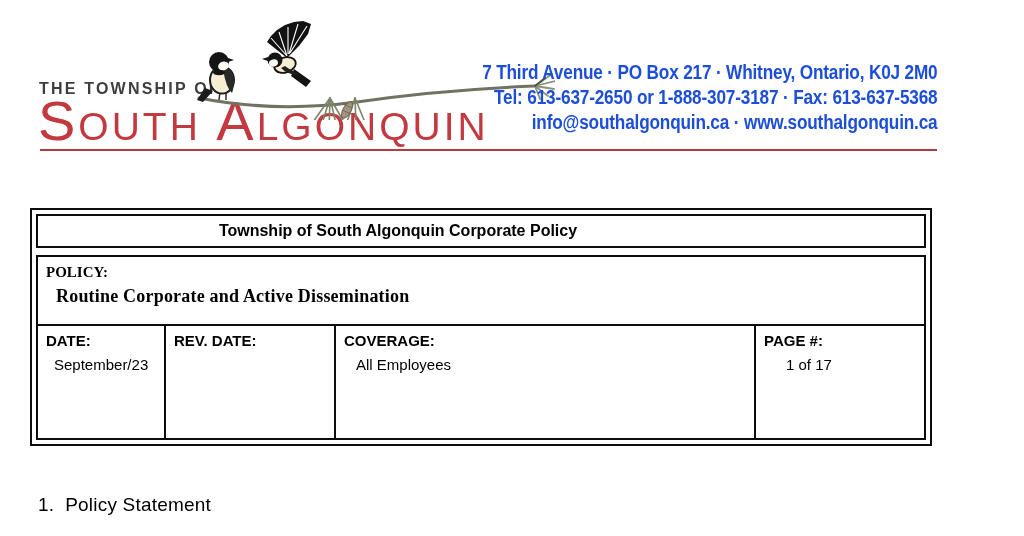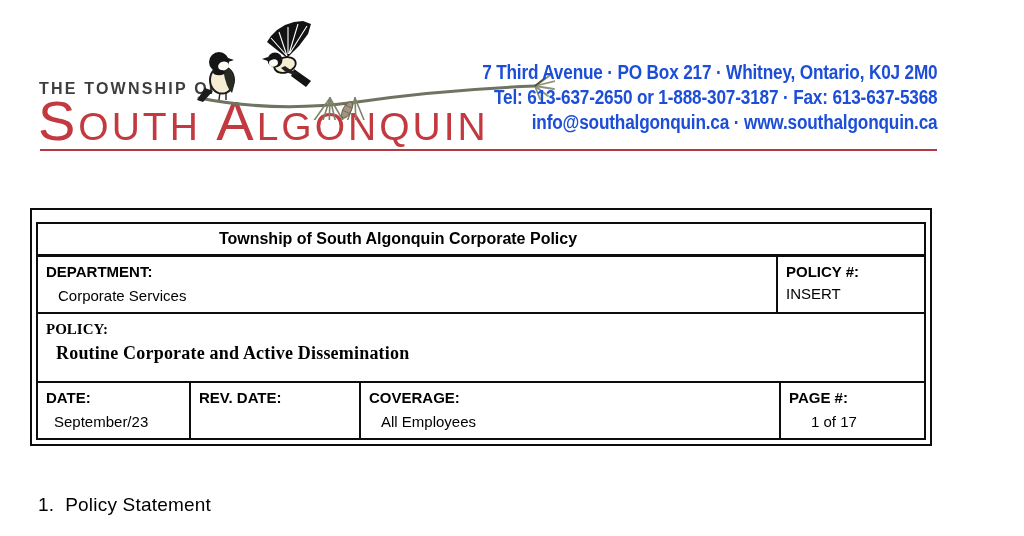--- a/index.html
+++ b/index.html
@@ -24,21 +24,21 @@
     color:#1d4ed8;font-size:20px;font-weight:600;letter-spacing:-0.2px;line-height:25px;
   }
   .contact .cline{display:block;transform:scaleX(0.86);transform-origin:100% 50%;white-space:nowrap;}
   .contact .web{font-weight:800;}
   
   .frame{
     position:absolute;left:30px;top:208px;width:902px;height:238px;
     border:2px solid #0d0d0d;box-sizing:border-box;
   }
   .title-box{
-    position:absolute;left:4px;right:4px;top:12px;height:34px;
+    position:absolute;left:4px;right:4px;top:4px;height:34px;
     border:2px solid #0d0d0d;box-sizing:border-box;
     text-align:center;font-size:16px;font-weight:bold;line-height:30px;
     padding-right:166px;
   }
   .main-box{
     position:absolute;left:4px;right:4px;top:45px;bottom:4px;
     border:2px solid #0d0d0d;box-sizing:border-box;
     display:flex;flex-direction:column;
   }
   .trow{display:flex;box-sizing:border-box;}
@@ -47,21 +47,21 @@
   .trow.r3{flex:1;}
   .tcell{box-sizing:border-box;padding:6px 6px 0 8px;overflow:hidden;}
   .tcell.brd{border-right:2px solid #0d0d0d;}
   .lbl{font-size:15px;font-weight:bold;line-height:18px;}
   .val{font-size:15px;line-height:18px;margin-top:6px;padding-left:12px;}
   .val.tight{padding-left:8px;}
   .val.page{padding-left:22px;}
   .policy-title{font-size:18px;font-weight:bold;line-height:22px;margin-top:4px;padding-left:10px;letter-spacing:0.2px;}
   .w-dept{width:740px;}
   .w-pnum{flex:1;}
-  .w-date{width:153px;}
+  .w-date{width:128px;}
   .w-rev{width:170px;}
   .w-cov{width:420px;}
   .w-page{flex:1;}
   
   .section-heading{
     position:absolute;left:38px;top:494px;
     font-size:19px;font-weight:normal;letter-spacing:0.2px;white-space:pre;
   }
 </style>
 </head>
@@ -130,30 +130,20 @@
     <span class="cline">Tel: 613-637-2650 or 1-888-307-3187 · Fax: 613-637-5368</span>
     <span class="cline"><span>info@southalgonquin.ca</span><span> · </span><span class="web">www.southalgonquin.ca</span></span>
   </div>
 
   <div class="red-rule"></div>
 
   <div class="frame">
     <div class="title-box">Township of South Algonquin Corporate Policy</div>
     <div class="main-box">
 
-      <div class="trow r1">
-        <div class="tcell brd w-dept">
-          <div class="lbl">DEPARTMENT:</div>
-          <div class="val">Corporate Services</div>
-        </div>
-        <div class="tcell w-pnum">
-          <div class="lbl">POLICY #:</div>
-          <div class="val" style="padding-left:0;margin-top:4px;">INSERT</div>
-        </div>
-      </div>
 
       <div class="trow r2">
         <div class="tcell" style="flex:1;">
           <div class="lbl">POLICY:</div>
           <div class="policy-title">Routine Corporate and Active Dissemination</div>
         </div>
       </div>
 
       <div class="trow r3">
         <div class="tcell brd w-date">

